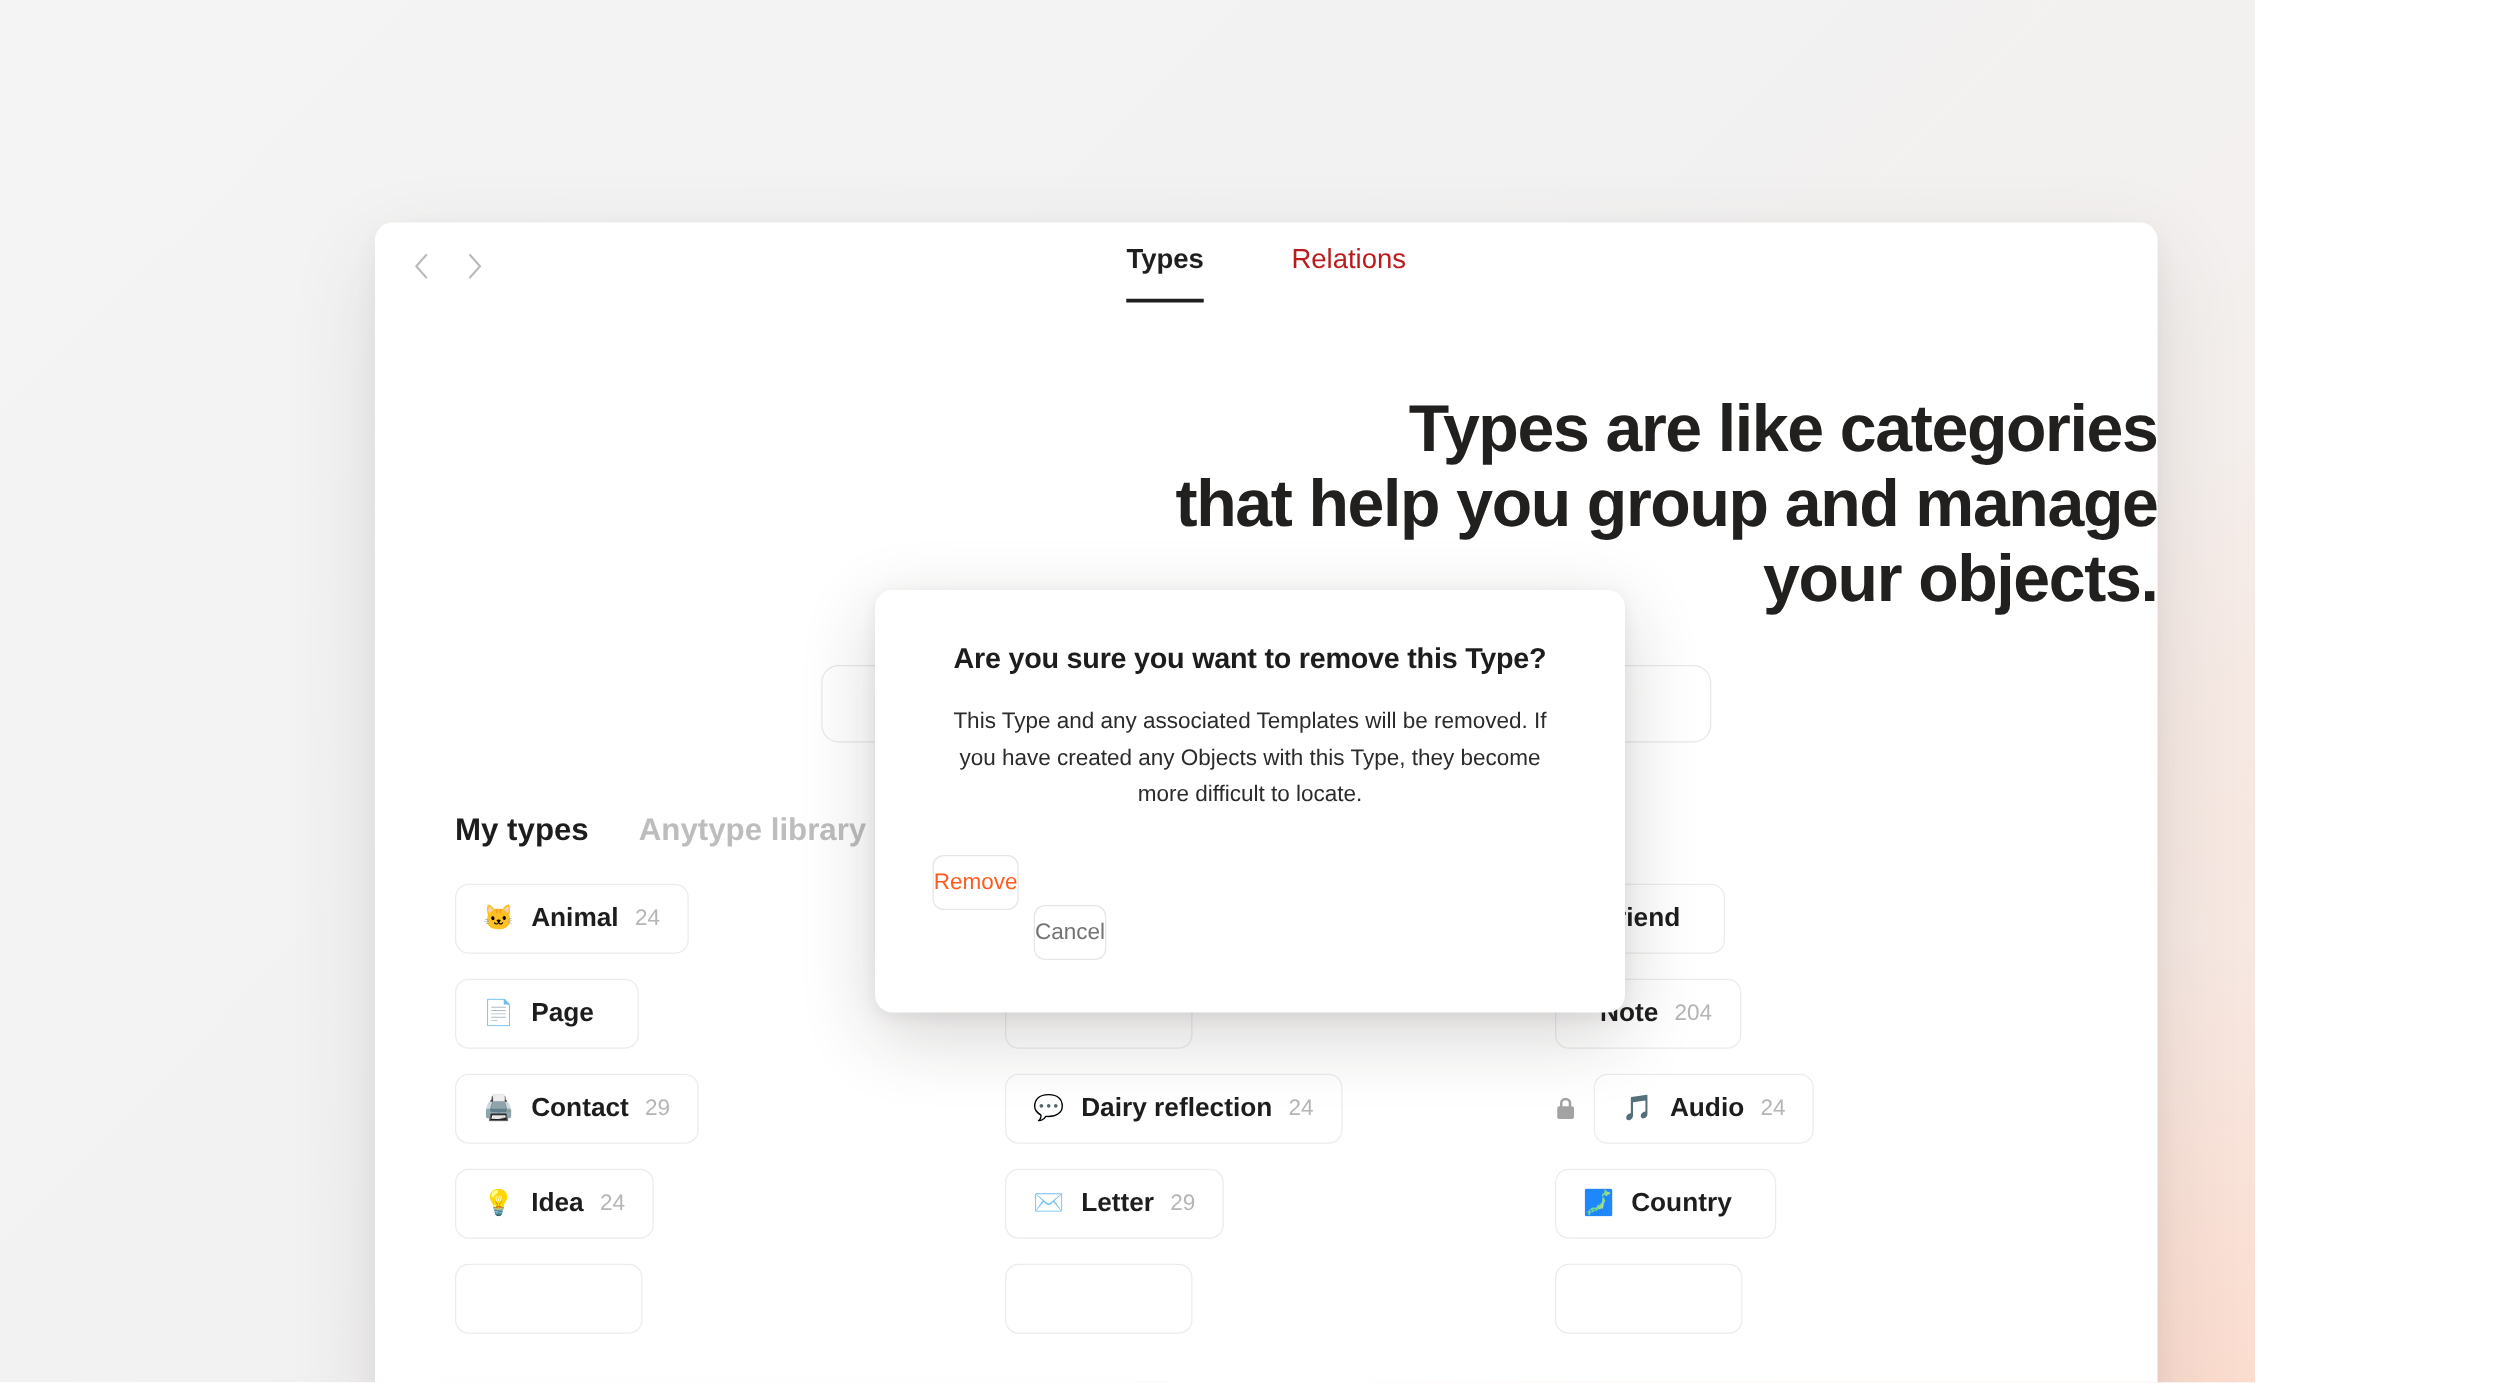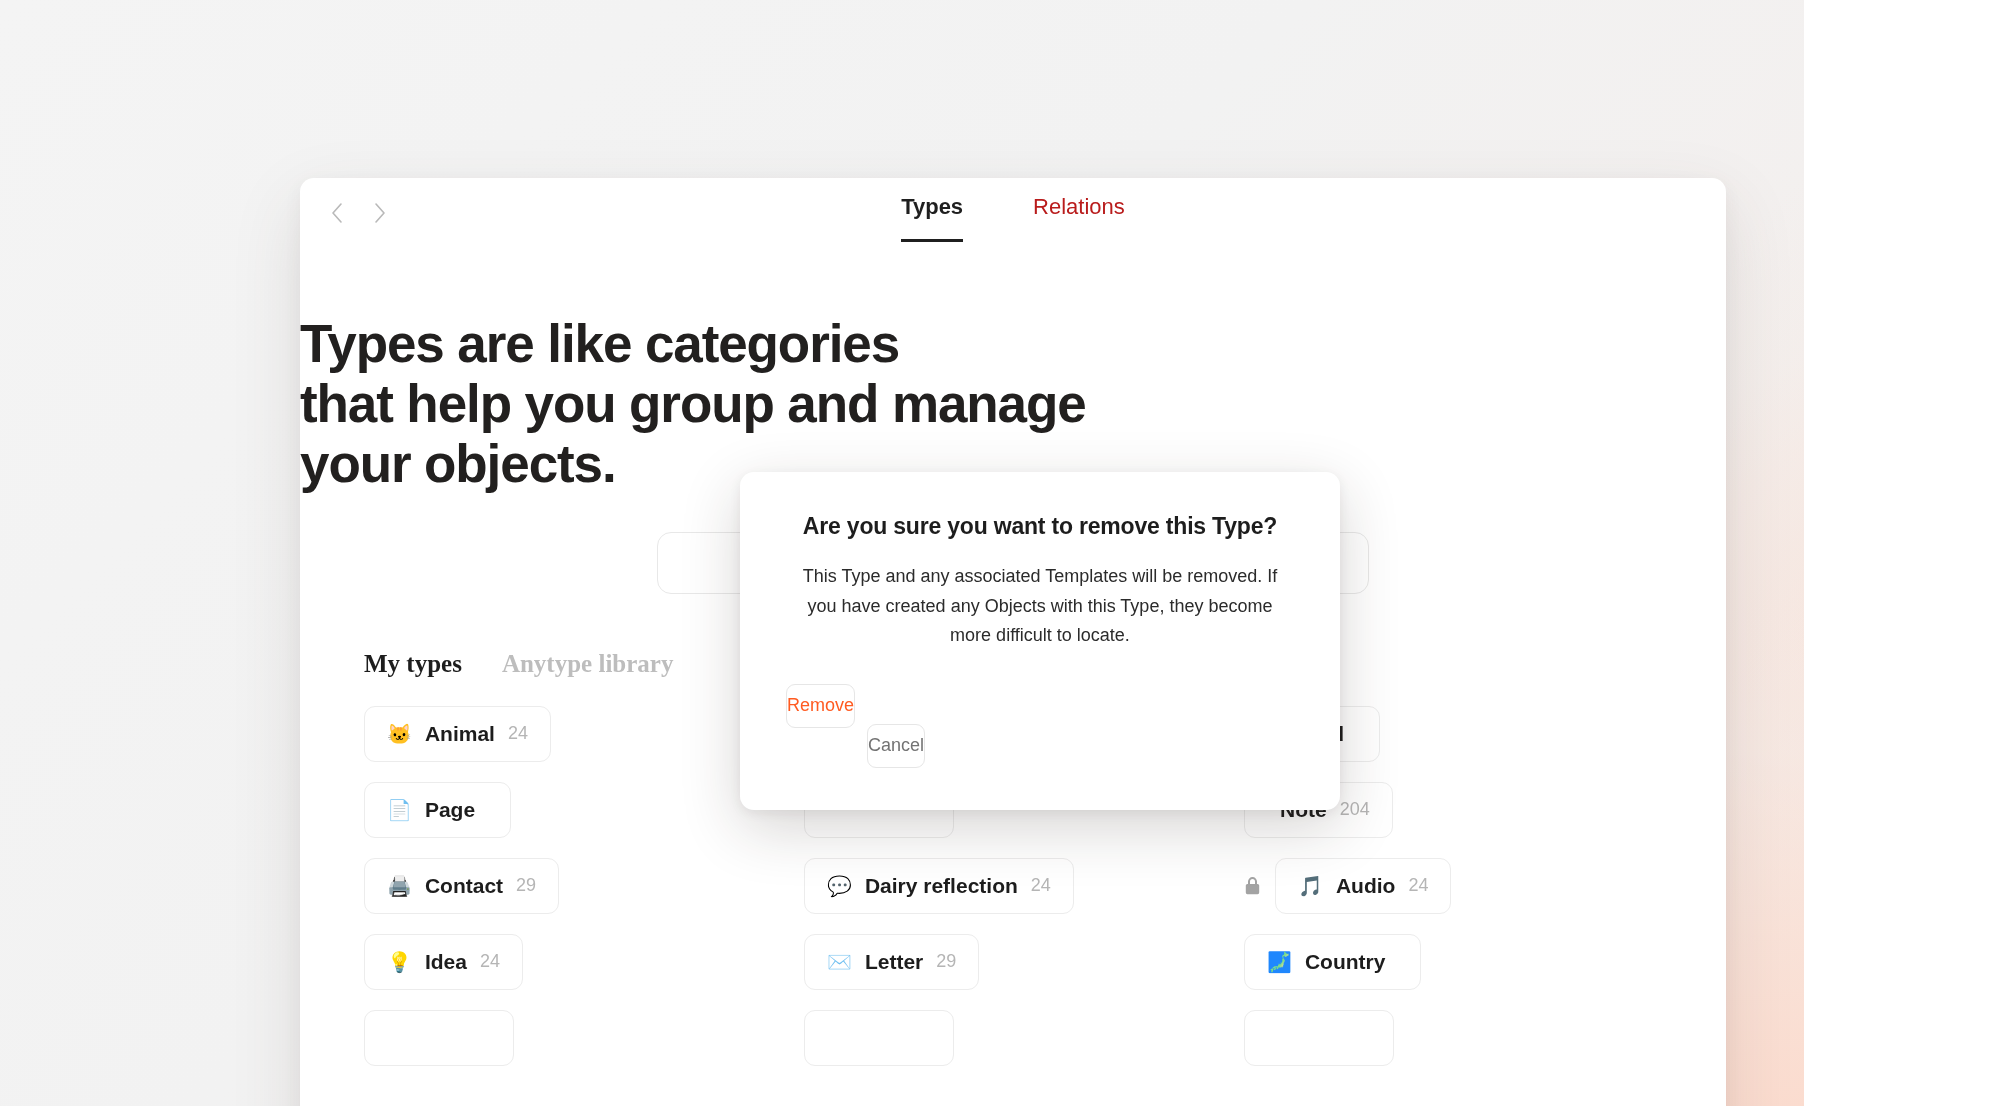--- a/index.html
+++ b/index.html
@@ -82,21 +82,21 @@
     content: "";
     position: absolute;
     left: 0; right: 0; bottom: 0;
     height: 3px;
     background: #1f1f1f;
   }
 
   
   .hero {
     margin-top: 58px;
-    text-align: left;
+    text-align: right;
   }
   .hero h1 {
     font-size: 53px;
     font-weight: 700;
     line-height: 1.13;
     letter-spacing: -1.1px;
     color: #22201f;
   }
 
   .search-wrap {
@@ -123,21 +123,20 @@
     padding-left: 64px;
     display: flex;
     align-items: baseline;
     gap: 40px;
   }
   .section-tab {
     font-size: 25px;
     font-weight: 700;
     cursor: pointer;
     white-space: nowrap;
-    font-family: Liberation Serif, serif;
   }
   .section-tab.active { color: #1d1d1d; }
   .section-tab.inactive { color: #bdbdbd; }
 
   
   .grid {
     margin-top: 28px;
     padding: 0 58px 0 64px;
     display: grid;
     grid-template-columns: repeat(3, 1fr);
@@ -182,21 +181,21 @@
   }
 
   
   #modal-overlay {
     position: absolute;
     inset: 0;
     pointer-events: none;
   }
   #modal {
     position: absolute;
-    left: 740px;
+    left: 700px;
     top: 472px;
     width: 600px;
     background: #ffffff;
     border-radius: 14px;
     box-shadow: 0 18px 60px rgba(40,30,28,0.19), 0 3px 12px rgba(40,30,28,0.07);
     padding: 40px 46px 42px 46px;
     text-align: center;
     pointer-events: auto;
   }
   #modal h2 {

